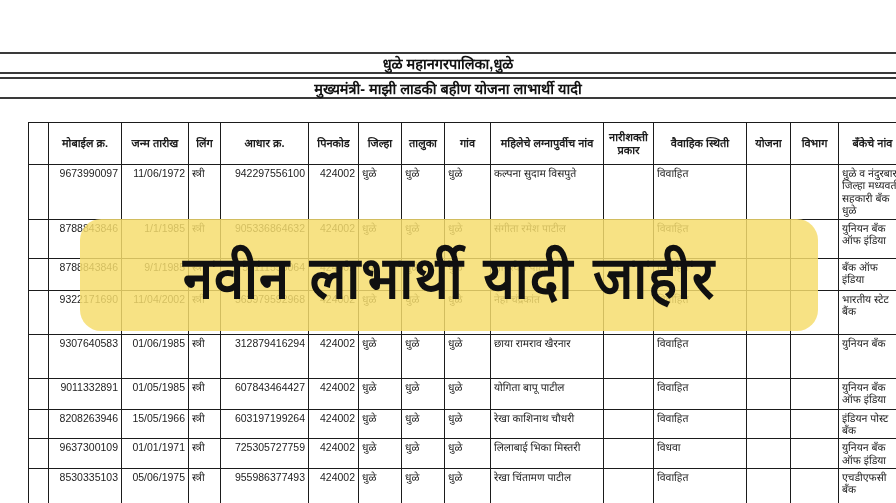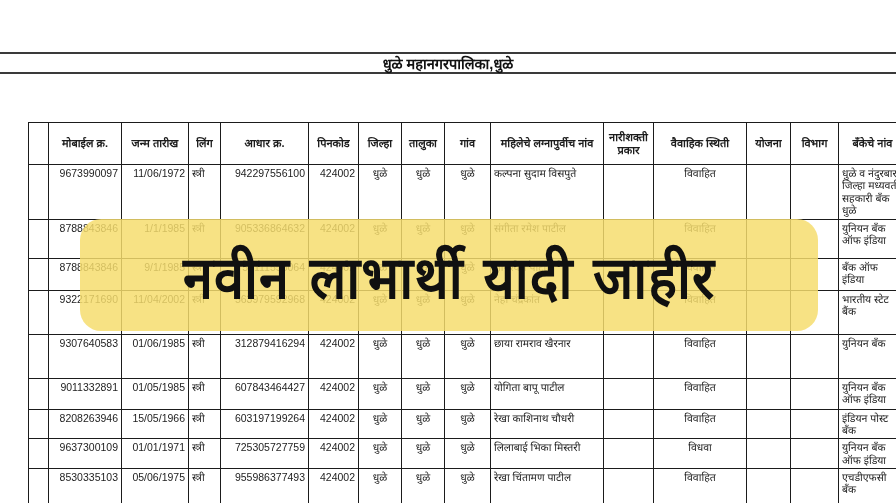--- a/index.html
+++ b/index.html
@@ -22,21 +22,21 @@
   table.benef th,table.benef td{
     box-sizing:border-box;border:1px solid #1b1b1b;
     font-size:10.5px;line-height:1.18;padding:2px 3px;overflow:hidden;
     vertical-align:top;color:#1c1c1c;background:#fff;
   }
   table.benef th{
     font-weight:bold;font-size:11px;text-align:center;vertical-align:middle;height:42px;
   }
   td.c1,td.c2,td.c4,td.c5{text-align:right;margin-top:48px;}
   td.c3,td.c9,td.c14{text-align:left;}
-  td.c6,td.c7,td.c8,td.c11{text-align:center;}
+  td.c6,td.c7,td.c8,td.c11{text-align:left;}
   td.c0,td.c15{padding:1px;}
   .redmark{width:5px;height:9px;background:#cf5a47;opacity:.75;margin-top:2px;}
   
   .banner{
     position:absolute;left:80px;top:219px;width:738px;height:112px;
     border-radius:21px;display:flex;align-items:center;justify-content:center;
     z-index:5;
   }
   .banner-text{
     font-family:"DejaVu Sans","Liberation Sans",sans-serif;
@@ -44,20 +44,21 @@
     white-space:nowrap;transform:scaleY(1.08);
   }
 </style>
 </head>
 <body>
 
 <div class="page">
 
   <div class="title-block">
     <div class="title-band">धुळे महानगरपालिका,धुळे</div>
+    <div class="title-band">मुख्यमंत्री- माझी लाडकी बहीण योजना लाभार्थी यादी</div>
   </div>
 
   <div class="tbl-wrap">
     <table class="benef">
       <colgroup>
         <col style="width:20px">
           <col style="width:73px">
           <col style="width:67px">
           <col style="width:32px">
         <col style="width:88px">

